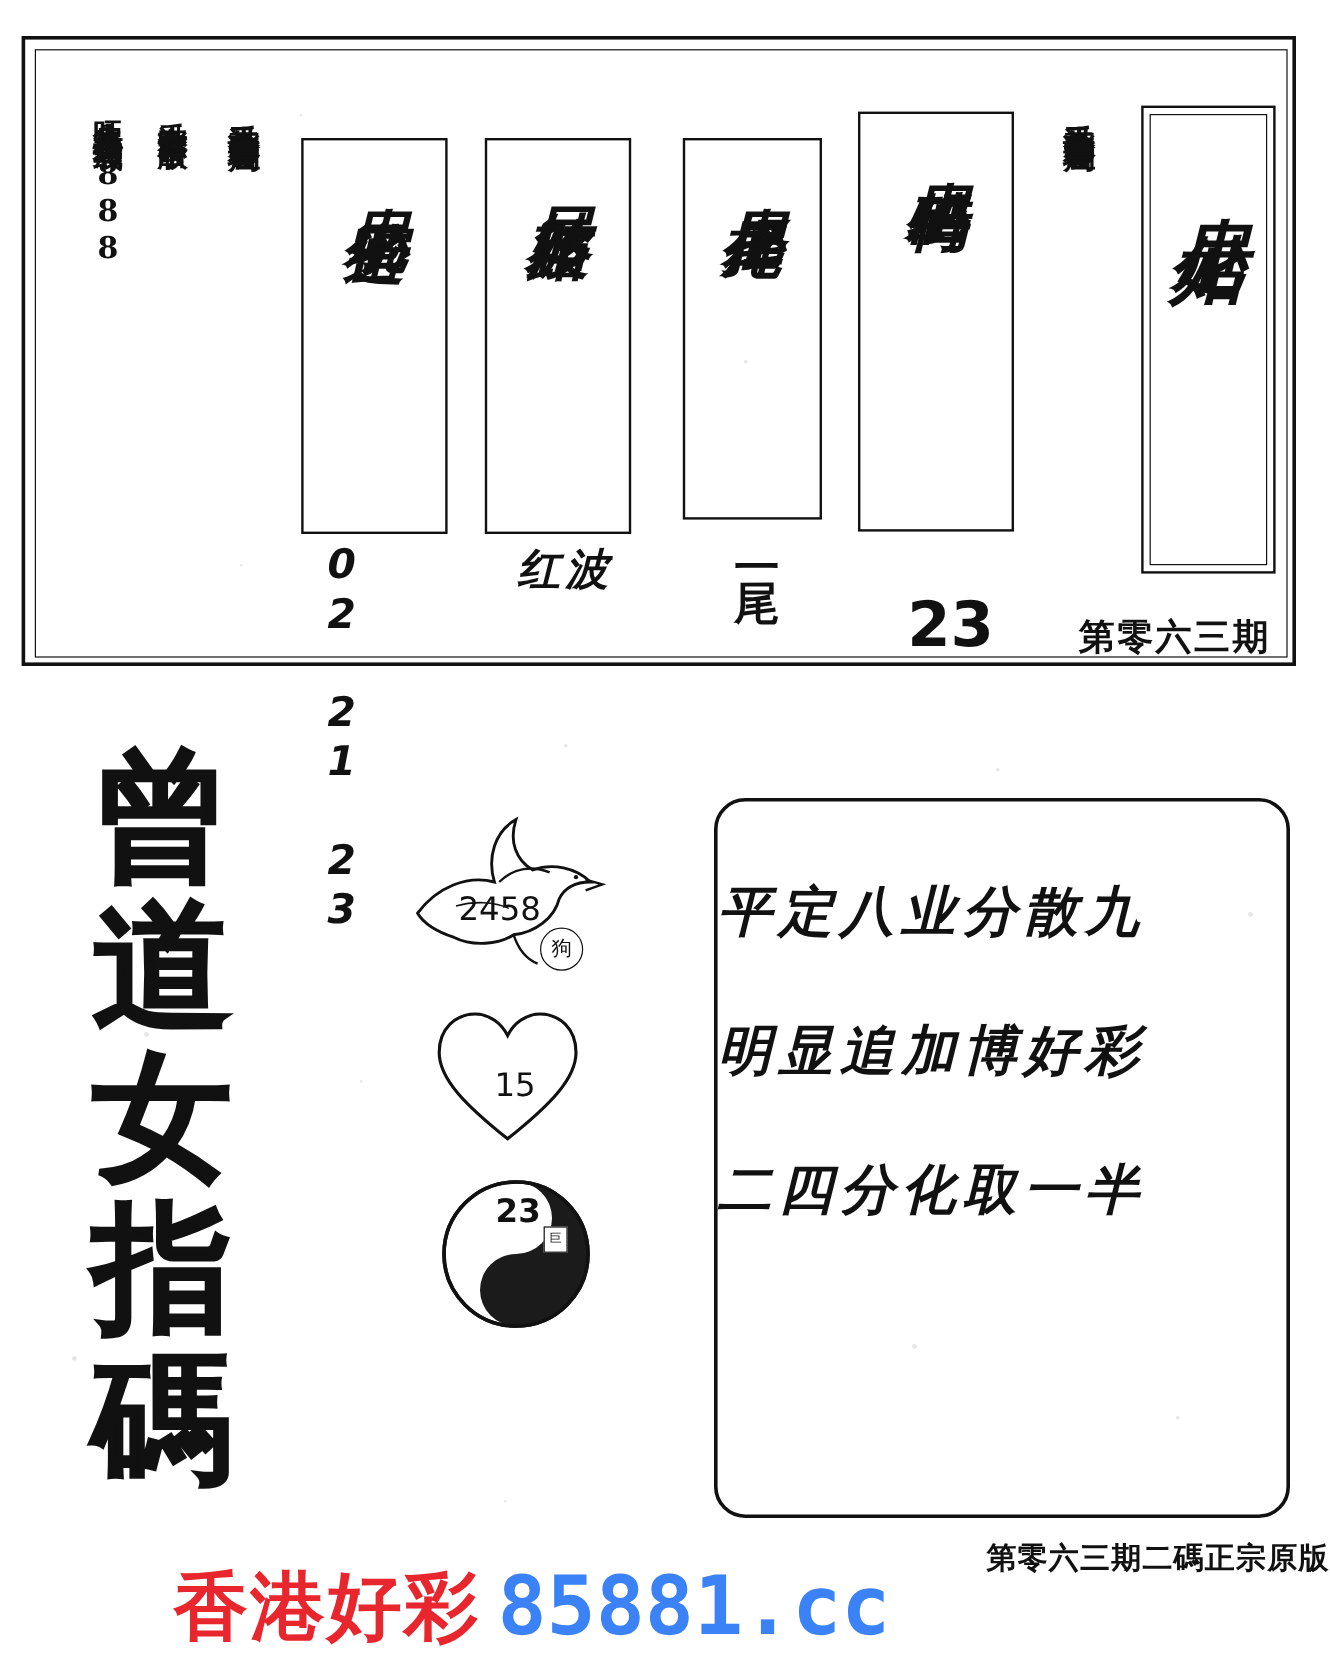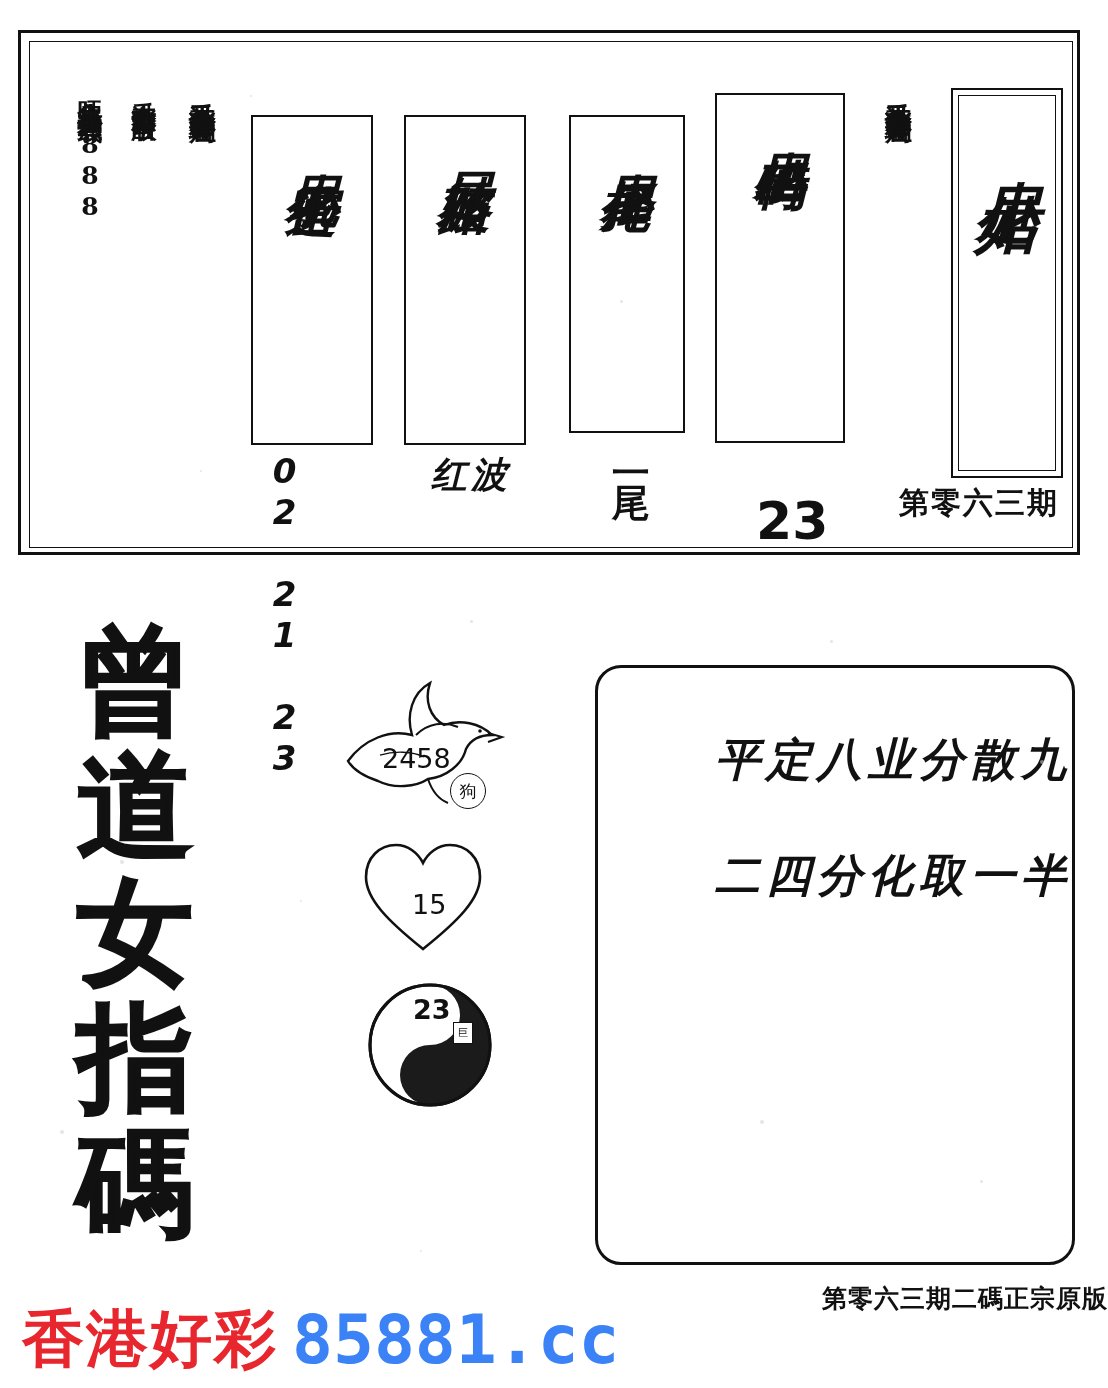--- a/index.html
+++ b/index.html
@@ -86,21 +86,21 @@
   }
   #brand-box .inner{
     position:absolute;left:5px;top:5px;right:5px;bottom:5px;
     border:1px solid #111;
   }
   #brand-text{
     position:absolute;left:50%;top:40px;transform:translateX(-50%);
     font-size:62px;font-weight:bold;font-style:italic;letter-spacing:8px;
   }
   #issue-bottom{
-    position:absolute;right:18px;bottom:28px;
+    position:absolute;right:18px;bottom:0;
     font-size:30px;font-weight:bold;letter-spacing:2px;
   }
 
   
   #big-title{
     position:absolute;left:55px;top:620px;width:170px;height:640px;
   }
   #big-title .ch{
     display:block;width:160px;height:120px;line-height:118px;
     text-align:center;font-size:116px;font-weight:bold;
@@ -134,38 +134,37 @@
     background:#fff;z-index:4;
   }
 
   
   #verse-box{
     position:absolute;left:595px;top:665px;width:480px;height:600px;
     border:3px solid #111;border-radius:26px;box-sizing:border-box;
   }
   #verse-box .line{
     font-size:45px;font-weight:bold;font-style:italic;
-    text-align:right;letter-spacing:6px;
+    text-align:left;letter-spacing:6px;
     font-family:"DejaVu Serif","Liberation Serif",serif;
-    padding-left:39px;
   }
   #verse-lines{position:absolute;left:0;right:0;top:62px;}
   #verse-lines .line{margin-bottom:56px;}
   #verse-lines .line:last-child{margin-bottom:0;}
 
   
   #bottom-caption{
     position:absolute;left:0;right:0;top:1282px;text-align:right;
     font-size:25px;font-weight:bold;letter-spacing:1px;
   }
 
   
   #watermark{
     position:absolute;left:22px;top:1300px;width:720px;height:78px;
-    display:flex;align-items:center;
+    display:flex;align-items:center;justify-content:flex-end;
   }
   #wm-cn{
     font-size:62px;font-weight:bold;color:#e8262d;letter-spacing:2px;
     font-family:"DejaVu Sans","Liberation Sans",sans-serif;
   }
   #wm-url{
     font-size:68px;font-weight:bold;color:#e8262d;margin-left:14px;
     font-family:"DejaVu Sans Mono","Liberation Mono",monospace;
   }
 
@@ -256,20 +255,21 @@
       <circle cx="75" cy="75" r="60" fill="none" stroke="#111" stroke-width="3"></circle>
     </svg>
     <div id="yy-num">23</div>
     <div id="yy-badge" class="serif">巨</div>
   </div>
 </div>
 
 <div id="verse-box">
   <div id="verse-lines">
     <div class="line">平定八业分散九</div>
+    <div class="line">明显追加博好彩</div>
     <div class="line">二四分化取一半</div>
   </div>
 </div>
 
 <div id="bottom-caption" class="serif">第零六三期二碼正宗原版</div>
 
 <div id="watermark">
   <span id="wm-cn" style="color: rgb(232, 38, 45);">香港好彩</span>
   <span id="wm-url" style="color: #3b82f6;">85881.cc</span>
 </div>

